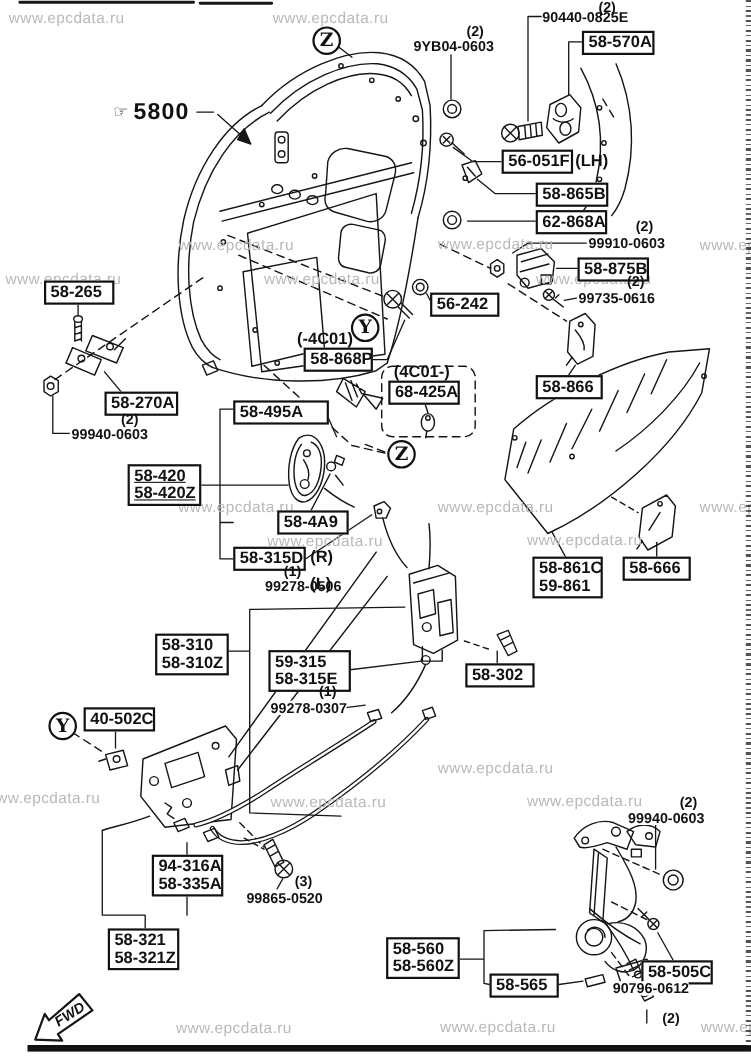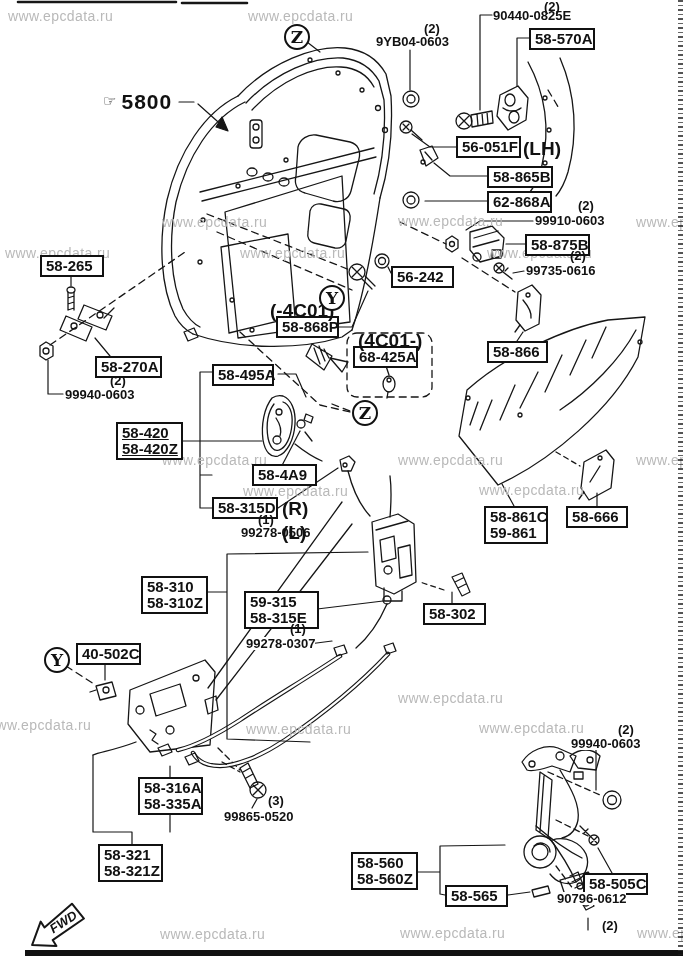--- a/index.html
+++ b/index.html
@@ -10,21 +10,21 @@
   .part-box{position:absolute;box-sizing:border-box;border:2px solid #111;background:#fff;
             font-weight:bold;font-size:15px;line-height:16px;padding:1px 2px 1px 4px;
             letter-spacing:0px;white-space:nowrap;z-index:30;cursor:pointer;}
   .part-box div{pointer-events:none;}
   
   .part-text{position:absolute;font-weight:bold;font-size:13px;line-height:13px;
              white-space:nowrap;z-index:30;cursor:pointer;background:#fff;}
   
   .anno{position:absolute;font-weight:bold;white-space:nowrap;z-index:31;}
   .anno.sm{font-size:13px;}
-  .anno.lg{font-size:19px;}
+  .anno.lg{font-size:15px;}
   
   .marker{position:absolute;width:26px;height:26px;border:2px solid #111;border-radius:50%;
           box-sizing:border-box;background:#fff;z-index:32;
           font-family:"DejaVu Serif",serif;font-weight:bold;font-size:17px;
           display:flex;align-items:center;justify-content:center;}
   
   .wm{position:absolute;font-size:14px;letter-spacing:.4px;z-index:5;white-space:nowrap;}
   
   #main-ref{position:absolute;left:103px;top:90px;z-index:30;font-weight:bold;
             font-size:21px;letter-spacing:1px;display:flex;align-items:center;gap:4px;cursor:pointer;}
@@ -363,21 +363,21 @@
       </div>
       <div class="part-box" style="left: 487px; top: 341px; width: 61px;">
         <div>58-866</div>
       </div>
       <div class="part-box" style="left: 40px; top: 255px; width: 64px;">
         <div>58-265</div>
       </div>
       <div class="part-box" style="left: 95px; top: 356px; width: 67px;">
         <div>58-270A</div>
       </div>
-      <div class="part-box" style="left: 212px; top: 364px; width: 62px;">
+      <div class="part-box" style="left: 212px; top: 364px; width: 87px;">
         <div>58-495A</div>
       </div>
       <div class="part-box" style="left: 116px; top: 422px; width: 67px; text-decoration: underline;">
         <div>58-420</div>
         <div>58-420Z</div>
       </div>
       <div class="part-box" style="left: 212px; top: 464px; width: 65px; margin-left: 40px;">
         <div>58-4A9</div>
       </div>
       <div class="part-box" style="left: 212px; top: 497px; width: 66px;">
@@ -398,21 +398,21 @@
         <div>59-315</div>
         <div>58-315E</div>
       </div>
       <div class="part-box" style="left: 423px; top: 603px; width: 63px;">
         <div>58-302</div>
       </div>
       <div class="part-box" style="left: 76px; top: 643px; width: 65px;">
         <div>40-502C</div>
       </div>
       <div class="part-box" style="left: 138px; top: 777px; width: 65px;">
-        <div>58-316A</div>
+        <div>94-316A</div>
         <div>58-335A</div>
       </div>
       <div class="part-box" style="left: 98px; top: 844px; width: 65px;">
         <div>58-321</div>
         <div>58-321Z</div>
       </div>
       <div class="part-box" style="left: 351px; top: 852px; width: 67px;">
         <div>58-560</div>
         <div>58-560Z</div>
       </div>

